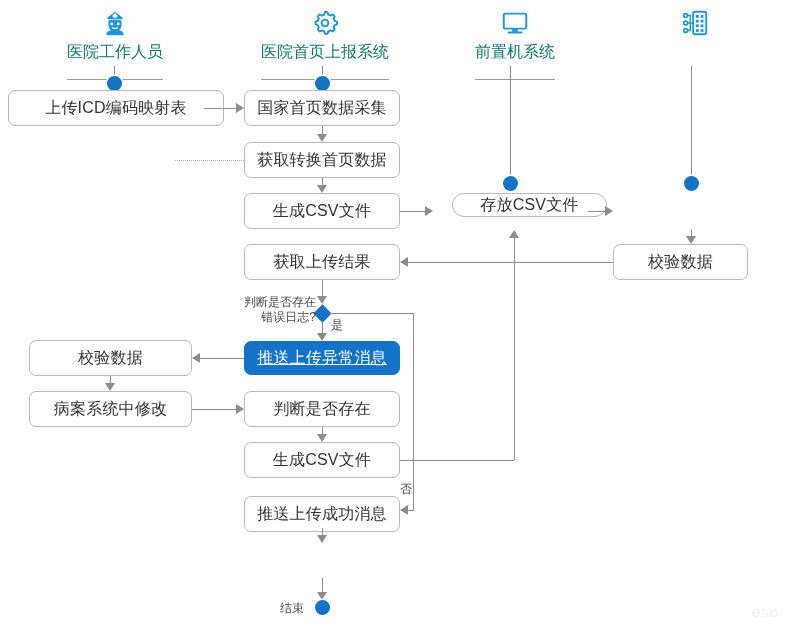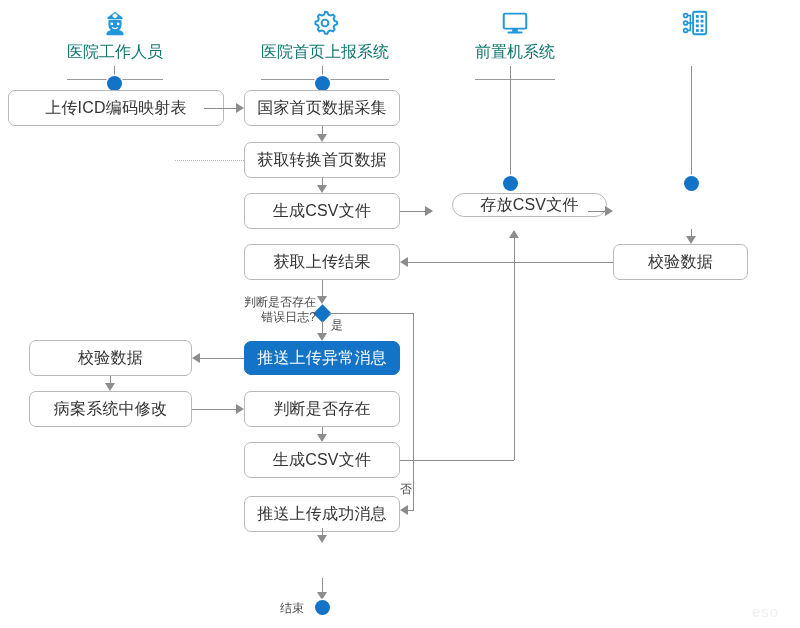--- a/index.html
+++ b/index.html
@@ -215,21 +215,21 @@
 
 
   <div class="node" style="left:613px;top:244px;width:135px;height:36px;">
     <span>校验数据</span>
   </div>
 
   <div class="node" style="left:244px;top:244px;width:156px;height:36px;">
     <span>获取上传结果</span>
   </div>
 
-  <div class="node accent" style="left:244px;top:341px;width:156px;height:34px;">
+  <div class="node accent" style="left:244px;top:341px;width:156px;height:34px;text-decoration:underline;">
     <span>推送上传异常消息</span>
   </div>
 
   <div class="node" style="left:29px;top:340px;width:163px;height:36px;">
     <span>校验数据</span>
   </div>
 
   <div class="node" style="left:29px;top:391px;width:163px;height:36px;">
     <span>病案系统中修改</span>
   </div>

